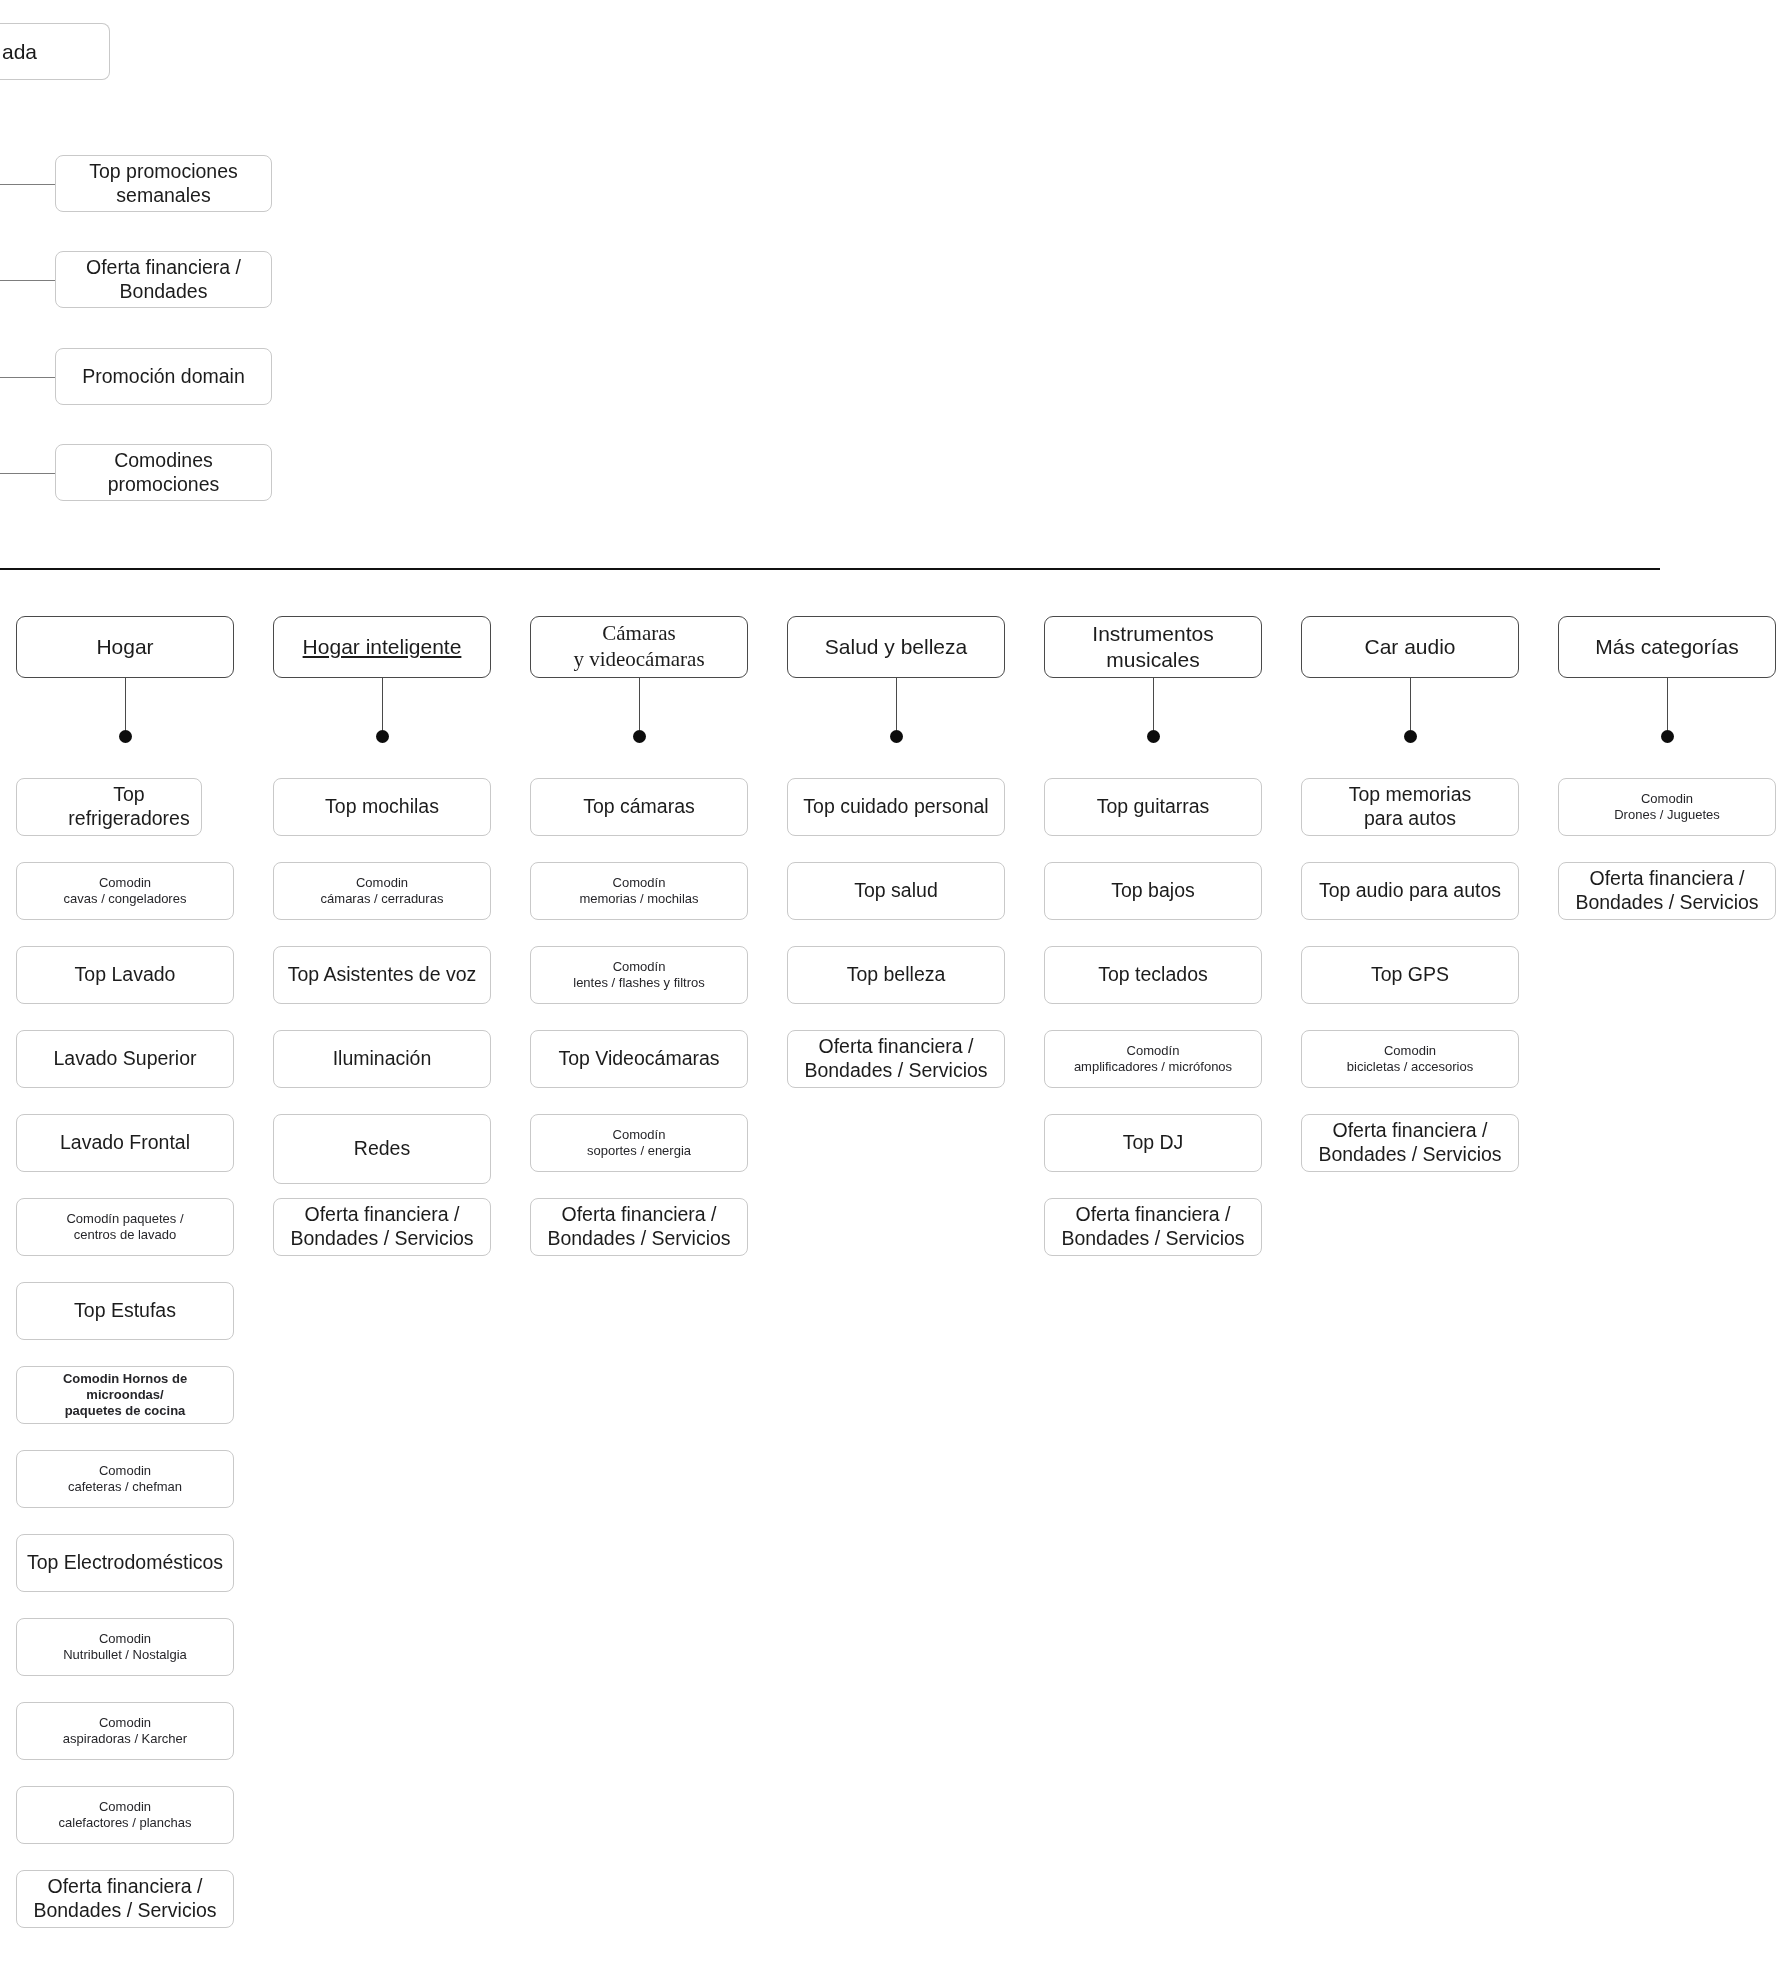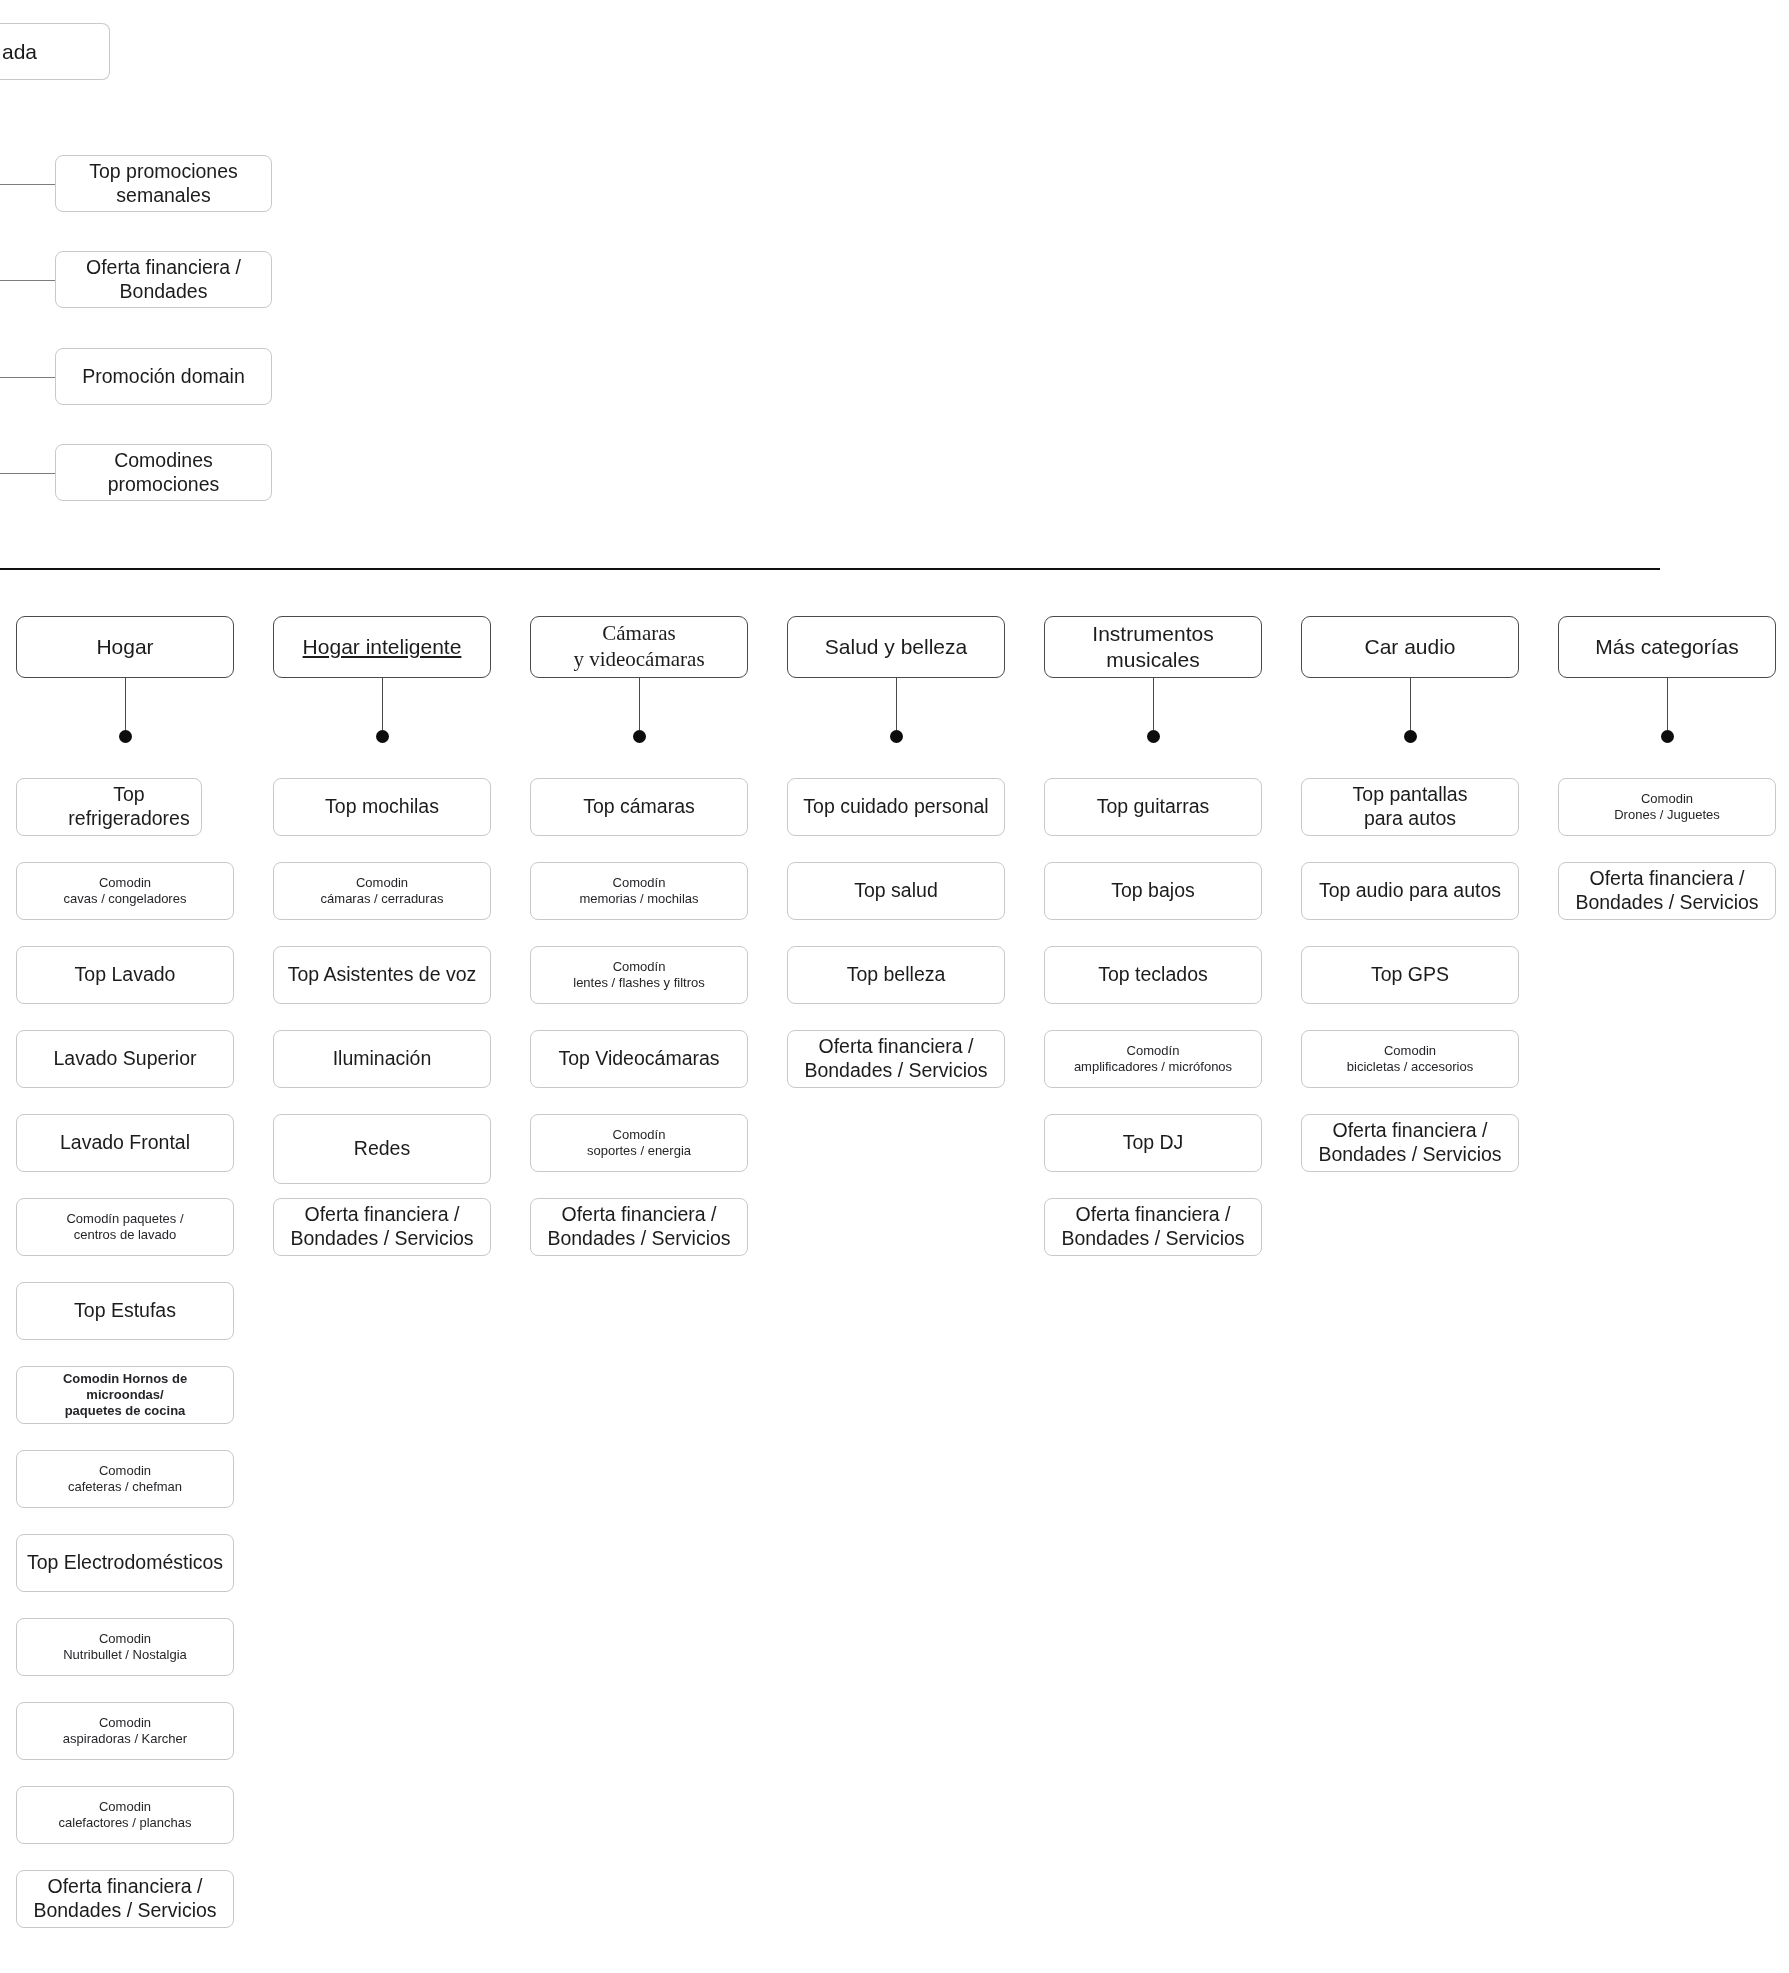--- a/index.html
+++ b/index.html
@@ -169,21 +169,21 @@
     <div class="node big" style="left: 1044px; top: 862px; width: 218px; height: 58px;"><span>Top bajos</span></div>
     <div class="node big" style="left: 1044px; top: 946px; width: 218px; height: 58px;"><span>Top teclados</span></div>
     <div class="node small" style="left: 1044px; top: 1030px; width: 218px; height: 58px;"><span>Comodín
 amplificadores / micrófonos</span></div>
     <div class="node big" style="left: 1044px; top: 1114px; width: 218px; height: 58px;"><span>Top DJ</span></div>
     <div class="node big" style="left: 1044px; top: 1198px; width: 218px; height: 58px;"><span>Oferta financiera /
 Bondades / Servicios</span></div>
     <div class="node header" style="left: 1301px; top: 616px; width: 218px; height: 62px;"><span>Car audio</span></div>
     <div class="vstem" style="left: 1410px; top: 678px; height: 52px;"></div>
     <div class="dot" style="left: 1403.5px; top: 730px;"></div>
-    <div class="node big" style="left: 1301px; top: 778px; width: 218px; height: 58px;"><span>Top pantallas
+    <div class="node big" style="left: 1301px; top: 778px; width: 218px; height: 58px;"><span>Top memorias
 para autos</span></div>
     <div class="node big" style="left: 1301px; top: 862px; width: 218px; height: 58px;"><span>Top audio para autos</span></div>
     <div class="node big" style="left: 1301px; top: 946px; width: 218px; height: 58px;"><span>Top GPS</span></div>
     <div class="node small" style="left: 1301px; top: 1030px; width: 218px; height: 58px;"><span>Comodin
 bicicletas / accesorios</span></div>
     <div class="node big" style="left: 1301px; top: 1114px; width: 218px; height: 58px;"><span>Oferta financiera /
 Bondades / Servicios</span></div>
     <div class="node header" style="left: 1558px; top: 616px; width: 218px; height: 62px;"><span>Más categorías</span></div>
     <div class="vstem" style="left: 1667px; top: 678px; height: 52px;"></div>
     <div class="dot" style="left: 1660.5px; top: 730px;"></div>

